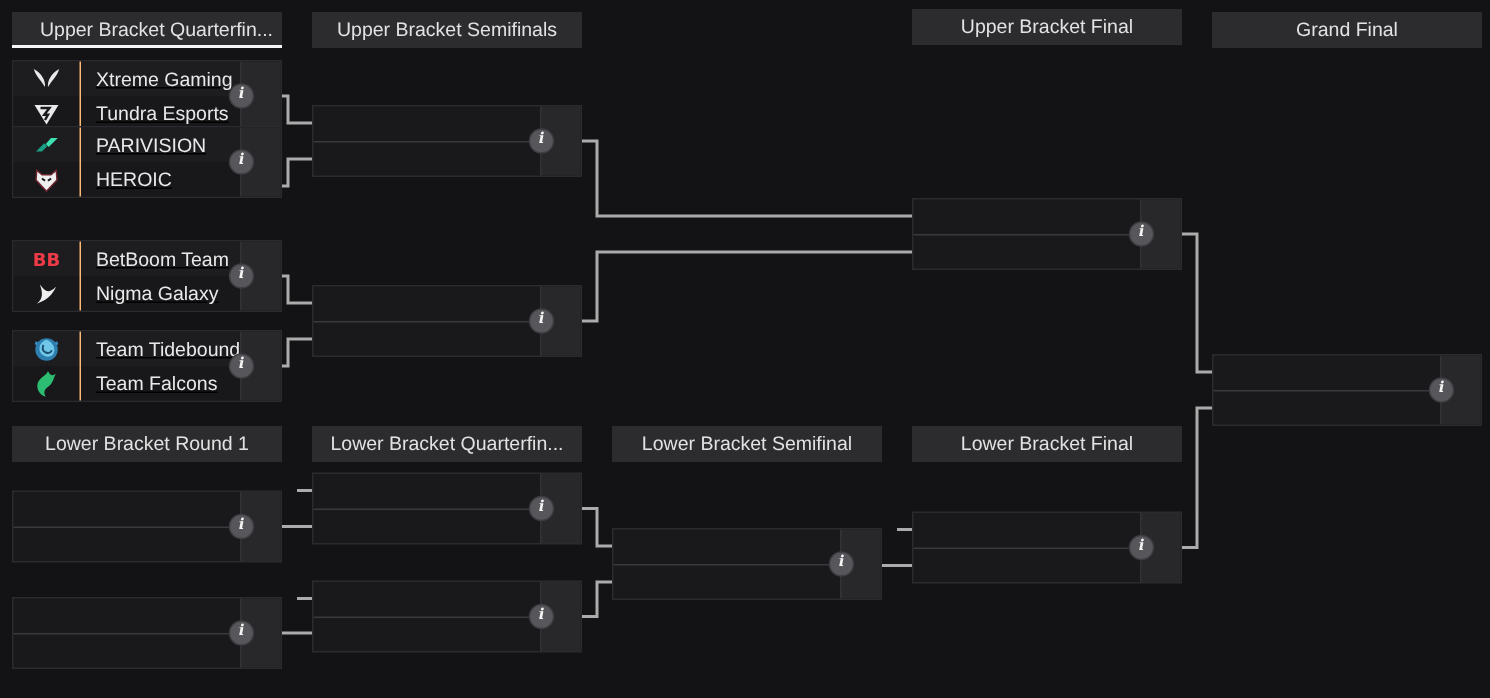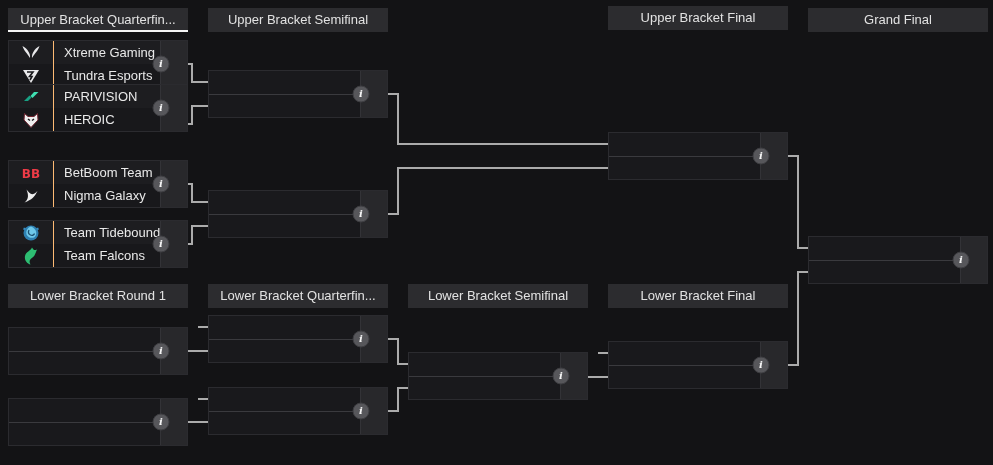--- a/index.html
+++ b/index.html
@@ -1,26 +1,26 @@
 <!DOCTYPE html>
 <html><head>
 <meta charset="utf-8">
 <style>
   html,body{margin:0;padding:0;background:#131315;}
   .stage{position:relative;width:993px;height:465px;background:#131315;overflow:hidden;
          font-family:"Liberation Sans",sans-serif;}
   .hdr{position:absolute;width:180px;height:24px;background:#2c2c2f;color:#e2e2e2;
        font-size:13px;line-height:24px;text-align:center;white-space:nowrap;
        overflow:hidden;text-overflow:ellipsis;padding:0 6px;box-sizing:border-box;}
-  .hdr.active{box-shadow:inset 0 -2px 0 #f5f5f5;}
+  .hdr.active{box-shadow:inset 0 -2px 0 #f5f5f5;text-align:right;}
   .match{position:absolute;width:180px;height:48px;background:#19191c;
          border:1px solid #2b2b2f;box-sizing:border-box;}
   .score{position:absolute;right:0;top:0;bottom:0;width:26px;background:#28282b;
          border-left:1px solid #333337;}
-  .row{position:absolute;left:0;right:26px;height:23px;display:flex;align-items:center;}
+  .row{position:absolute;left:0;right:26px;height:23px;display:flex;align-items:center;text-decoration:underline;}
   .row.top{top:0;border-bottom:1px solid #303034;}
   .row.bot{bottom:0;}
   .filled .row.top{background:#1d1d20;}
   .filled .row.bot{background:#18181b;}
   .empty .row.top{border-bottom:1px solid #3a3a3e;}
   .logo{width:44px;min-width:44px;height:23px;display:flex;align-items:center;
         justify-content:center;border-right:1px solid #fdba74;}
   .name{color:#e9e9e9;font-size:13px;padding-left:10px;white-space:nowrap;}
   .info{position:absolute;right:26px;top:50%;transform:translate(50%,-50%);
         width:15px;height:15px;border-radius:50%;background:#57575b;
@@ -48,21 +48,21 @@
       <polyline points="198,399 208,399"></polyline>
       <polyline points="388,339 398,339 398,364 408,364"></polyline>
       <polyline points="388,411 398,411 398,388 408,388"></polyline>
       <polyline points="588,377 608,377"></polyline>
       <polyline points="598,353 608,353"></polyline>
       <polyline points="788,365 798,365 798,272 808,272"></polyline>
     </g>
   </svg>
 
   <div class="hdr active" style="left:8px;top:8px">Upper Bracket Quarterfin...</div>
-  <div class="hdr" style="left:208px;top:8px">Upper Bracket Semifinal</div>
+  <div class="hdr" style="left:208px;top:8px">Upper Bracket Semifinals</div>
   <div class="hdr" style="left:608px;top:6px">Upper Bracket Final</div>
   <div class="hdr" style="left:808px;top:8px">Grand Final</div>
   <div class="hdr" style="left:8px;top:284px">Lower Bracket Round 1</div>
   <div class="hdr" style="left:208px;top:284px">Lower Bracket Quarterfin...</div>
   <div class="hdr" style="left:408px;top:284px">Lower Bracket Semifinal</div>
   <div class="hdr" style="left:608px;top:284px">Lower Bracket Final</div>
 
   <div class="match filled" style="left:8px;top:40px">
     <div class="row top">
       <span class="logo">

